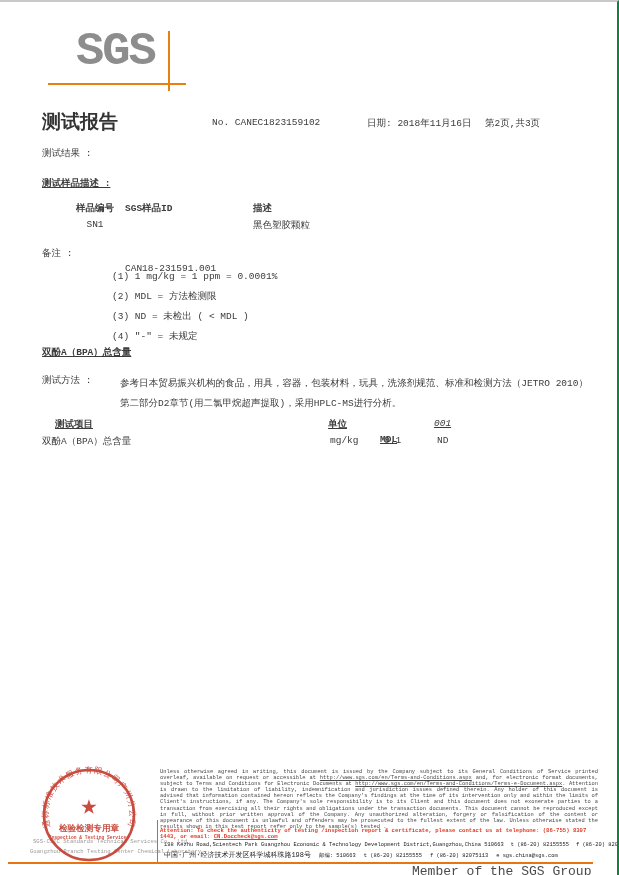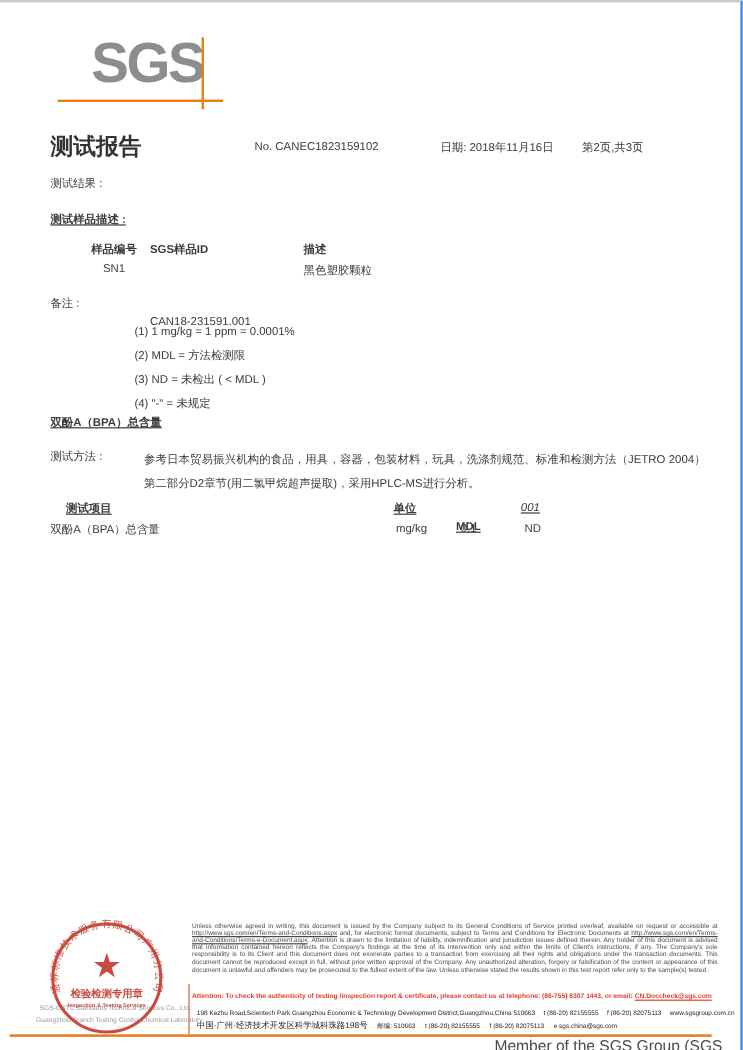--- a/index.html
+++ b/index.html
@@ -1,16 +1,16 @@
 <!DOCTYPE html>
 <html><head>
 <meta charset="utf-8">
 <style>
   html,body{margin:0;padding:0;background:#e9e9e9;font-family:"Liberation Sans",sans-serif;}
-  #page{position:relative;width:617px;height:873px;background:#ffffff;border-top:2px solid #c9c9c9;border-right:2px solid #3b82f6;overflow:hidden;color:#3b3b3b;}
+  #page{position:relative;width:617px;height:873px;background:#ffffff;border-top:2px solid #c9c9c9;border-right:2px solid #15803d;overflow:hidden;color:#3b3b3b;font-family:Liberation Mono, monospace;}
   .abs{position:absolute;}
   
   .logo-text{left:76px;top:26px;font-size:47px;font-weight:bold;color:#8d8d8d;letter-spacing:-2px;line-height:1;}
   .logo-vline{left:168px;top:29px;width:2px;height:60px;background:#e8800f;}
   .logo-hline{left:48px;top:81px;width:138px;height:2px;background:#e8800f;}
   
   .report-title{left:42px;top:107px;font-size:19px;font-weight:bold;color:#333;}
   .report-no{left:212px;top:115px;font-size:9.5px;}
   .report-date{left:367px;top:115px;font-size:9.5px;}
   .report-page{left:485px;top:115px;font-size:9.5px;}
@@ -80,21 +80,21 @@
   <div class="abs h9 notes-heading">备注 :</div>
   <div class="abs notes">
     <div>(1) 1 mg/kg = 1 ppm = 0.0001%</div>
     <div>(2) MDL = 方法检测限</div>
     <div>(3) ND = 未检出 ( &lt; MDL )</div>
     <div>(4) "-" = 未规定</div>
   </div>
 
   <div class="abs h9 bpa-heading">双酚A（BPA）总含量</div>
   <div class="abs h9 method-label">测试方法 :</div>
-  <div class="abs method-text">参考日本贸易振兴机构的食品，用具，容器，包装材料，玩具，洗涤剂规范、标准和检测方法（JETRO 2004）第二部分D2章节(用二氯甲烷超声提取)，采用HPLC-MS进行分析。</div>
+  <div class="abs method-text">参考日本贸易振兴机构的食品，用具，容器，包装材料，玩具，洗涤剂规范、标准和检测方法（JETRO 2010）第二部分D2章节(用二氯甲烷超声提取)，采用HPLC-MS进行分析。</div>
 
   <div class="abs h9 rt-h1">测试项目</div>
   <div class="abs h9 rt-h2">单位</div>
   <div class="abs h9 rt-h3">MDL</div>
   <div class="abs h9 rt-h4">001</div>
   <div class="abs h9 rt-c1">双酚A（BPA）总含量</div>
   <div class="abs h9 rt-c2">mg/kg</div>
   <div class="abs h9 rt-c3">0.1</div>
   <div class="abs h9 rt-c4">ND</div>
 

